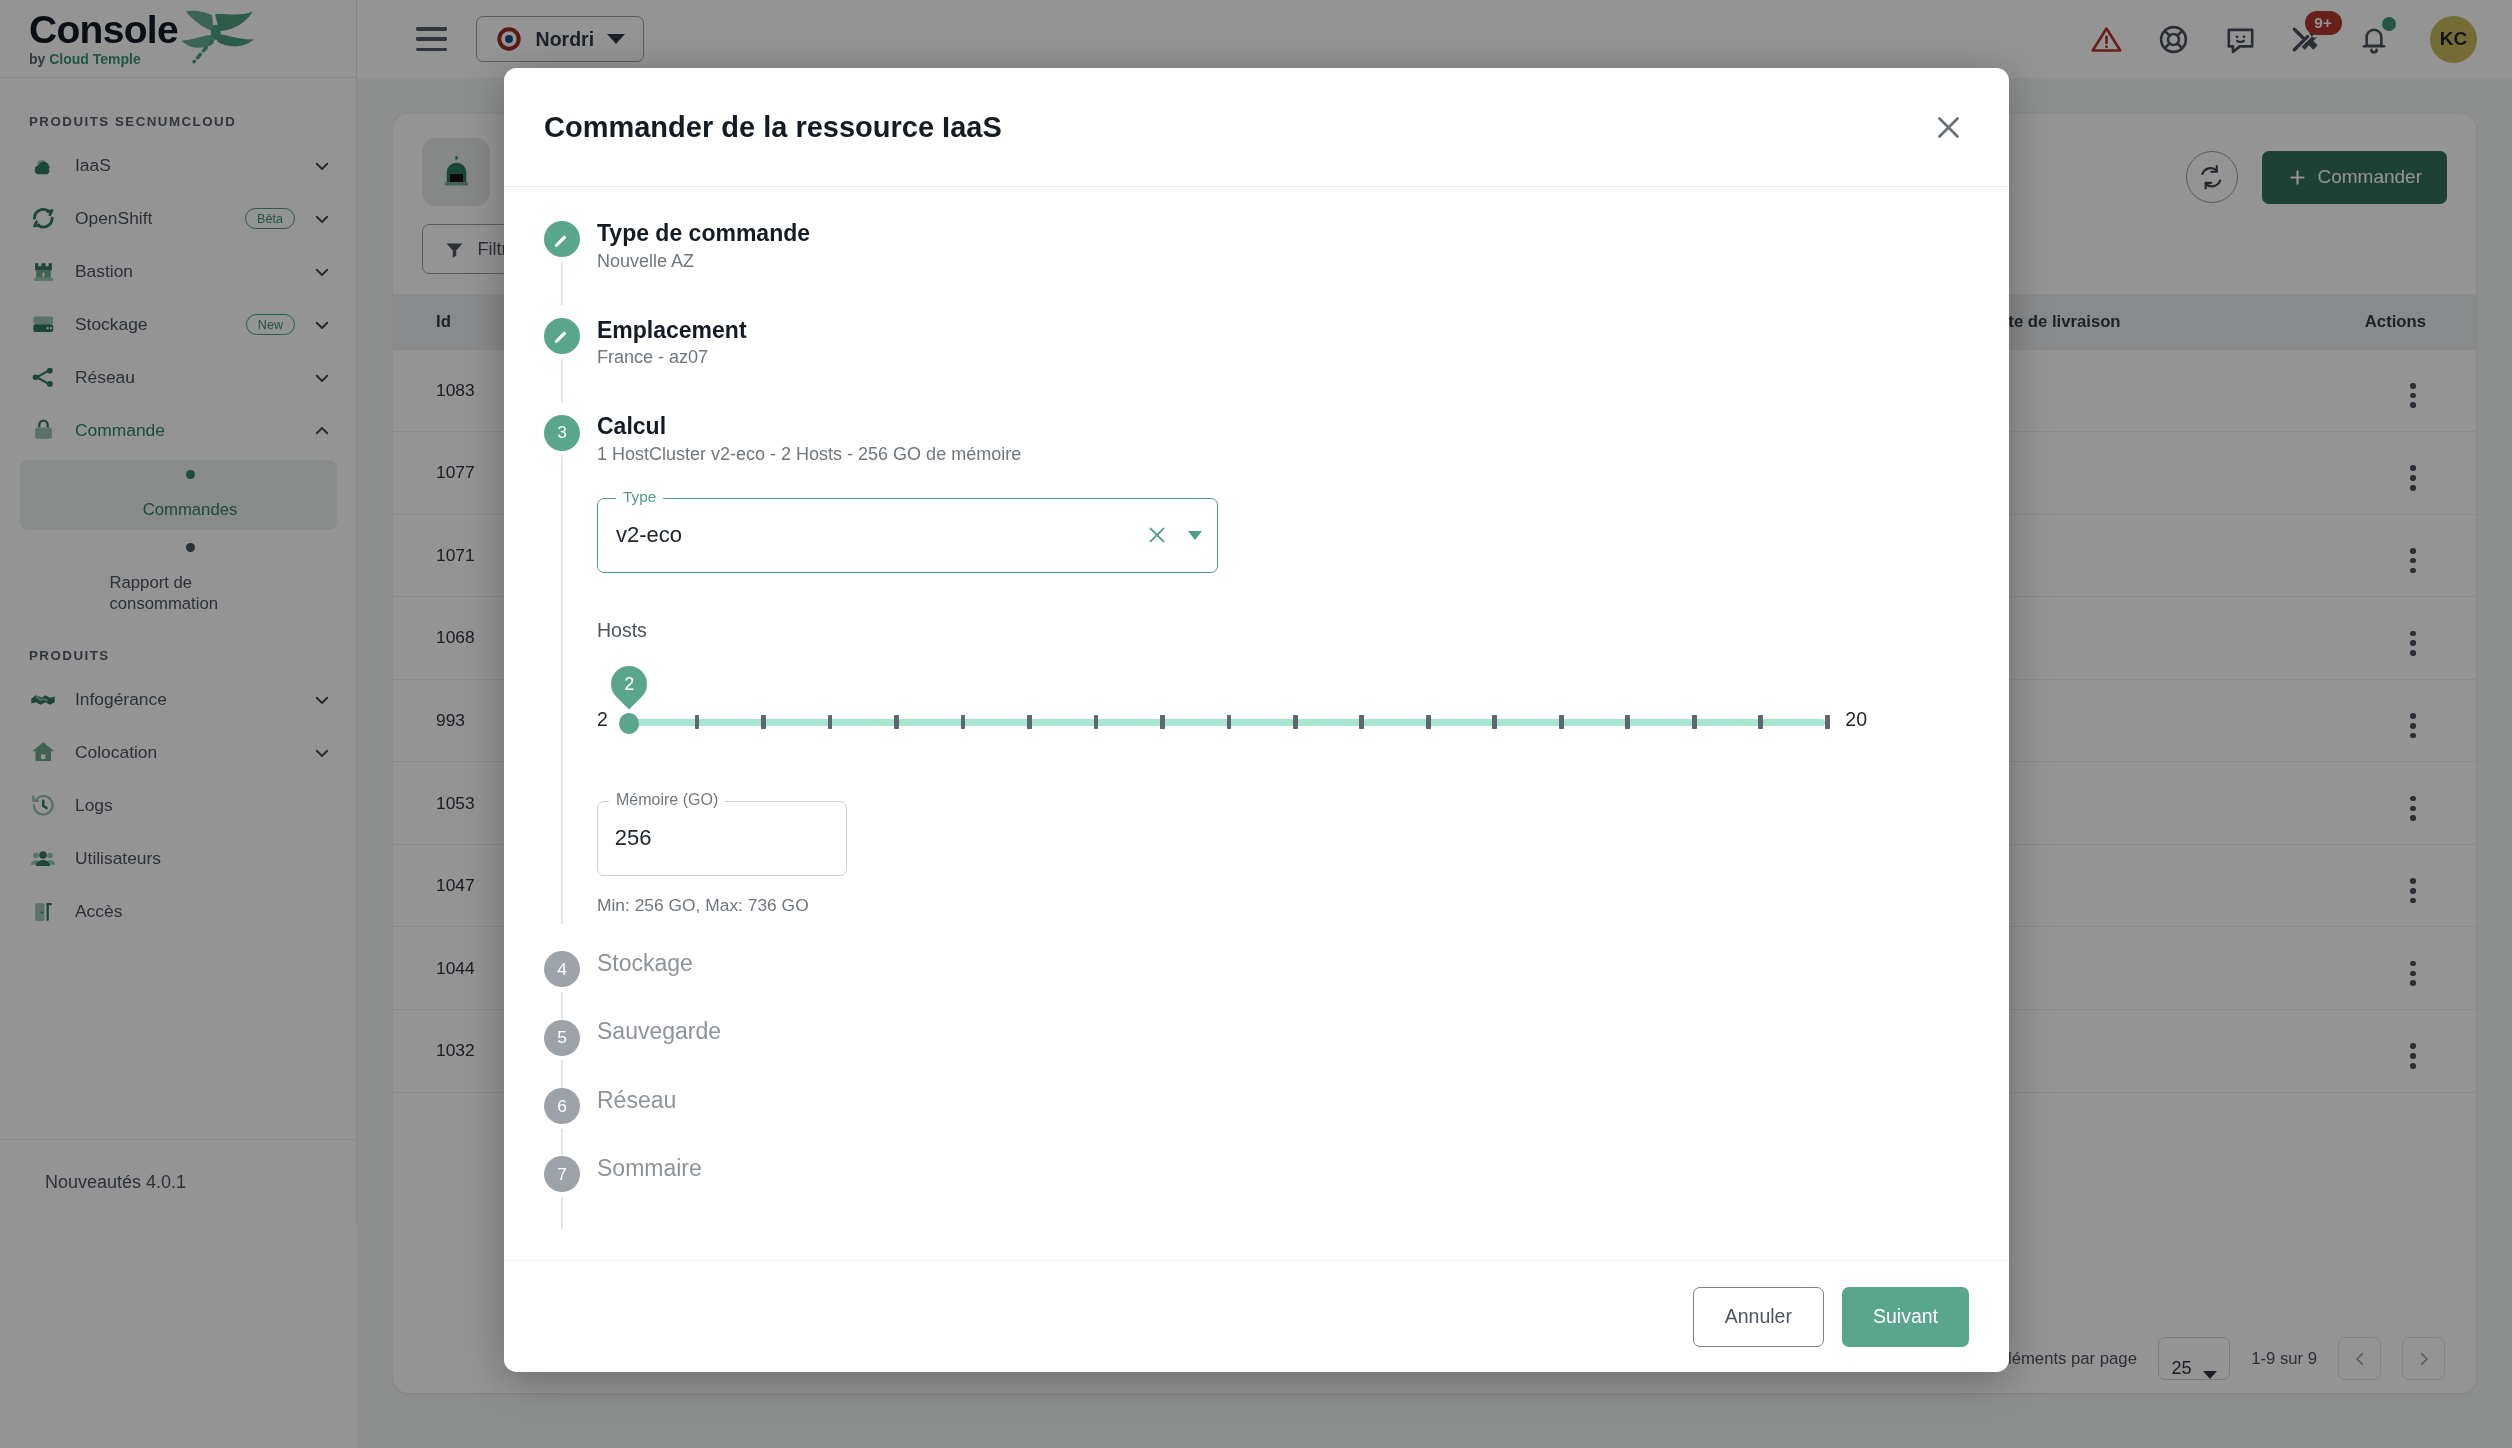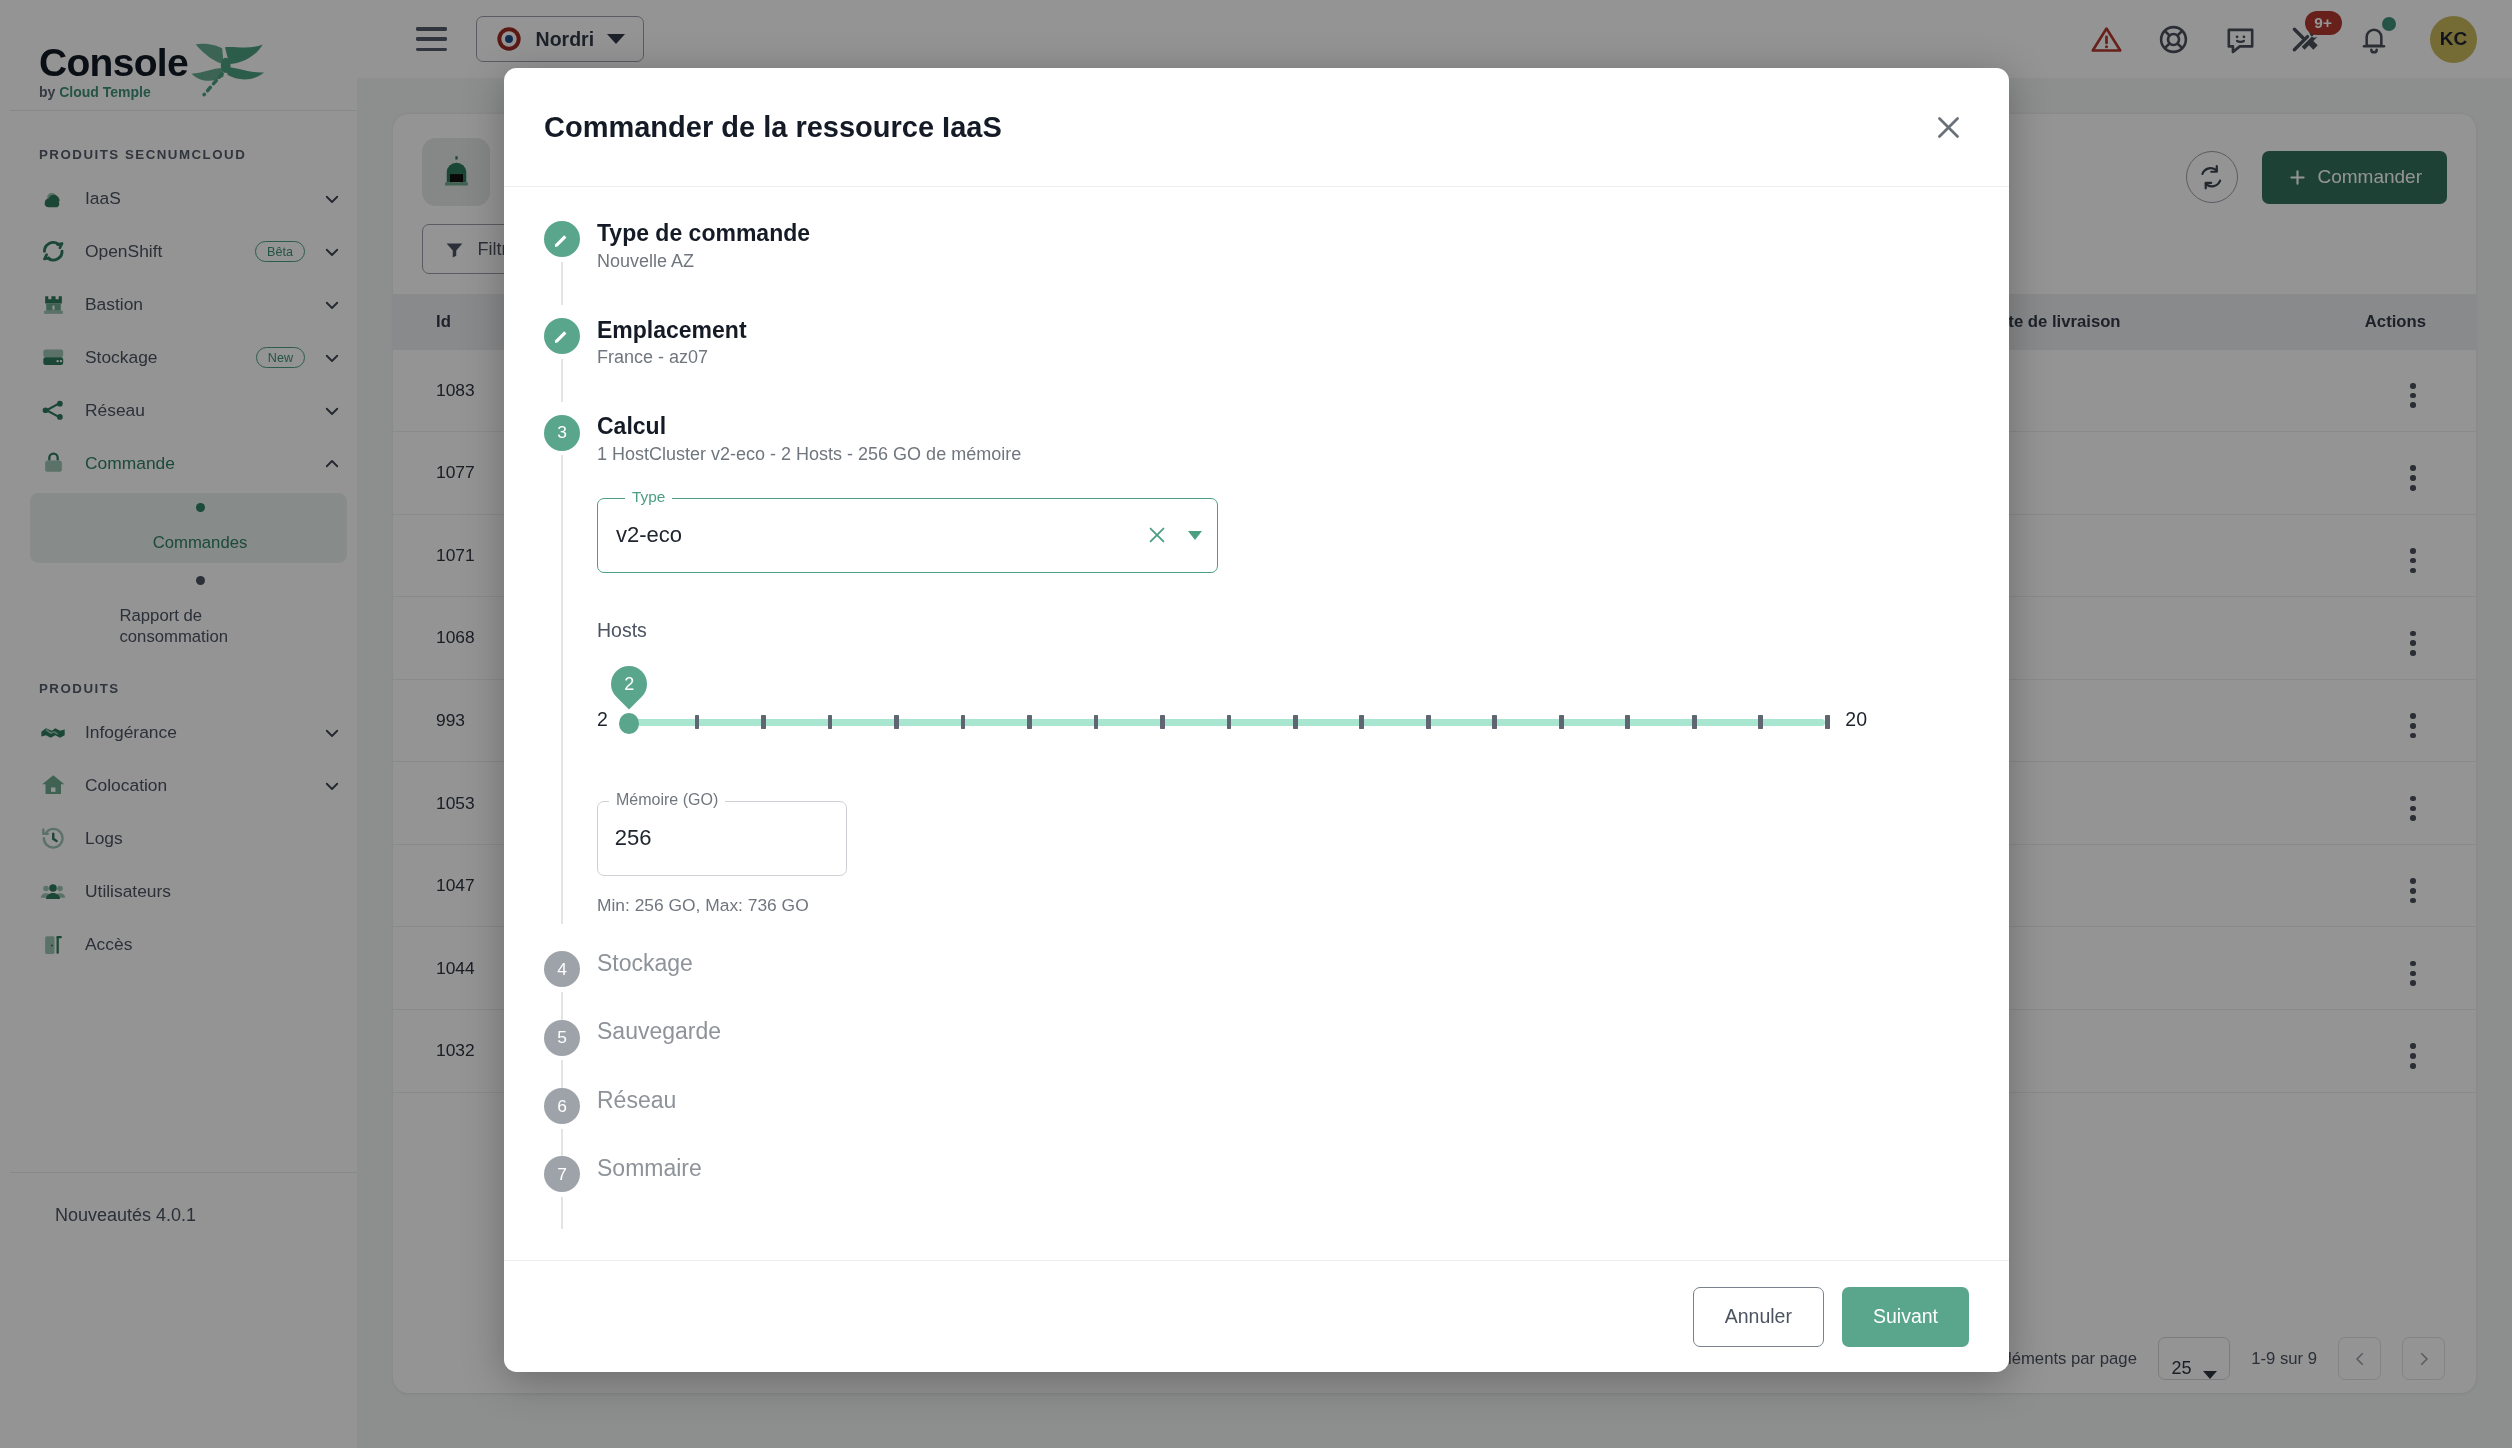--- a/index.html
+++ b/index.html
@@ -14,22 +14,22 @@
   
   .app-bg { position: absolute; inset: 0; background: #ffffff; }
   .dim-overlay {
     position: absolute; inset: 0;
     background: rgba(0,0,0,0.42);
     z-index: 50;
   }
 
   
   .sidebar {
-    position: absolute; left: 10px; top: 0; width: 357px; height: 1224px;
-    background: #ffffff; border-right: 0.7px solid #e3e5e8; margin-top: 33px;
+    position: absolute; left: 0; top: 0; width: 357px; height: 1224px;
+    background: #ffffff; border-right: 0.7px solid #e3e5e8;
   }
   .logo-wrap {
     height: 78px; display: flex; align-items: center;
     padding-left: 29px; border-bottom: 0.7px solid #e9eaec;
     position: relative;
   }
   .logo-text { position: relative; }
   .logo-main {
     font-size: 39px; font-weight: 700; color: #121a26; letter-spacing: -0.7px;
     line-height: 1;
@@ -193,21 +193,21 @@
     position: absolute; left: 17.4px; width: 1.4px; background: #e2e4e7;
   }
   .step-content { padding-top: 33px; padding-bottom: 18px; }
 
   .mdc-field {
     position: relative; width: 621px; height: 75px;
     border: 1.4px solid #4c9f80; border-radius: 7px;
     display:flex; align-items:center; padding: 0 15.4px 0 18px;
   }
   .mdc-field .legend {
-    position: absolute; top: -10.5px; left: 27px; background:#fff; padding: 0 7px;
+    position: absolute; top: -10.5px; left: 18px; background:#fff; padding: 0 7px;
     font-size: 15.4px; color: #4c9f80;
   }
   .mdc-value { font-size: 22px; color: #20262f; flex: 1; }
   .fld-x { width: 31px;height:31px; display:flex;align-items:center;justify-content:center; color:#4c9f80; cursor:pointer;}
   .fld-caret { width:0;height:0;border-left:7.7px solid transparent;border-right:7.7px solid transparent;border-top:9px solid #4c9f80; margin-left: 15.4px; cursor:pointer;}
 
   .hosts-label { font-size: 19.5px; color: #4c5361; margin-top: 46px; }
 
   .slider-wrap { position: relative; margin-top: 33px; height: 91px; width: 1270px; }
   .slider-min, .slider-max {

